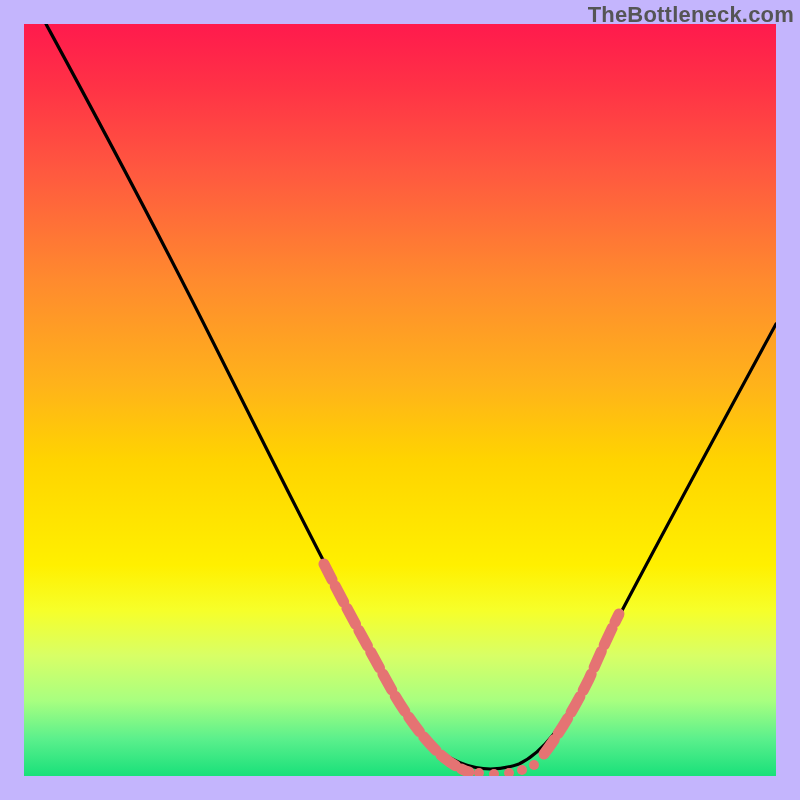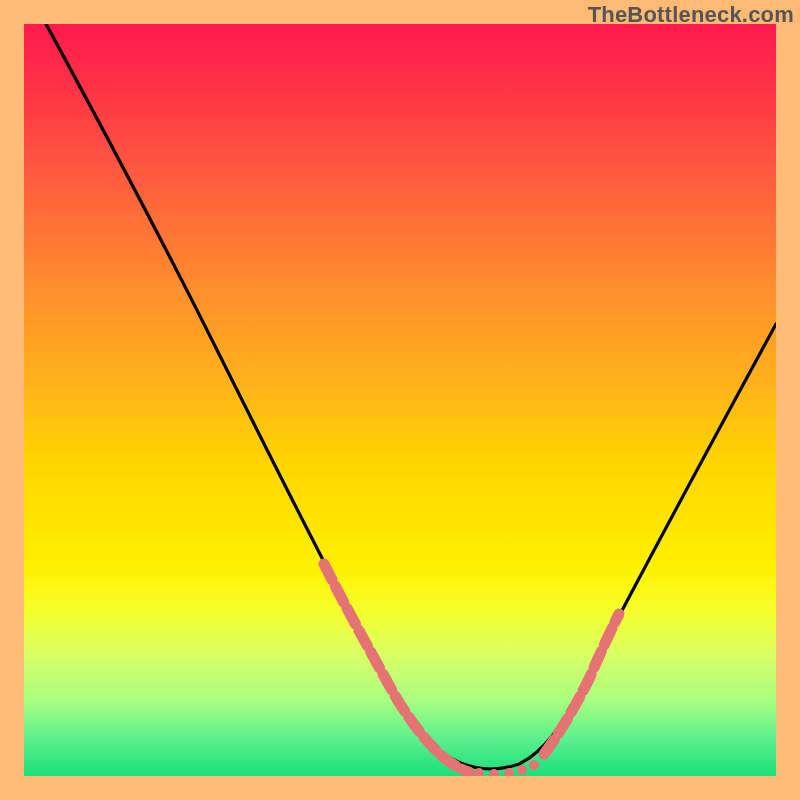--- a/index.html
+++ b/index.html
@@ -8,21 +8,21 @@
     background: #000;
     width: 800px;
     height: 800px;
     overflow: hidden;
     font-family: Arial, Helvetica, sans-serif;
   }
   .frame {
     position: relative;
     width: 800px;
     height: 800px;
-    background: #fdba74;
+    background: #c4b5fd;
   }
   .plot-area {
     position: absolute;
     left: 24px;
     top: 24px;
     width: 752px;
     height: 752px;
     background: linear-gradient(
       to bottom,
       #ff1a4d 0%,

